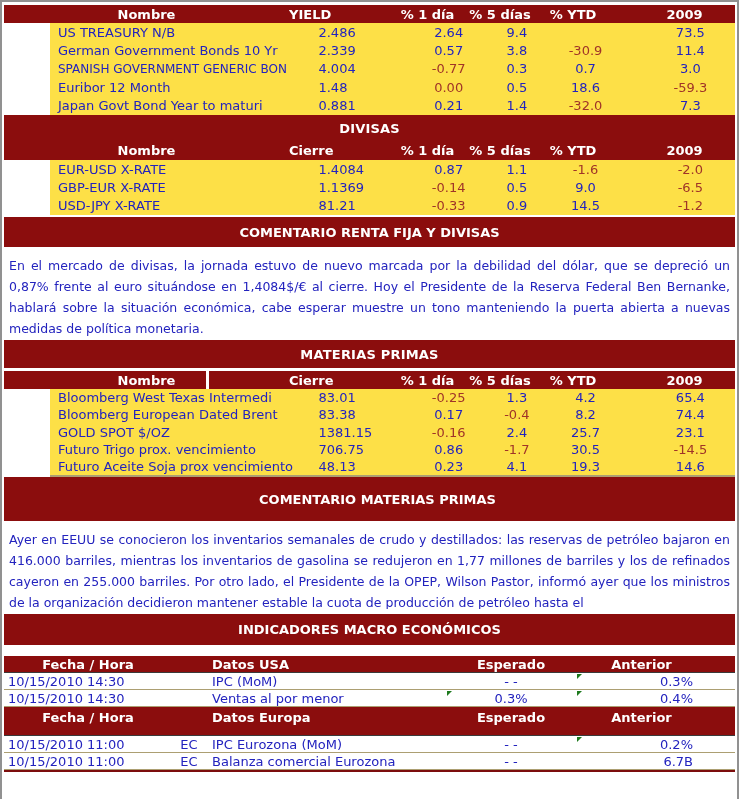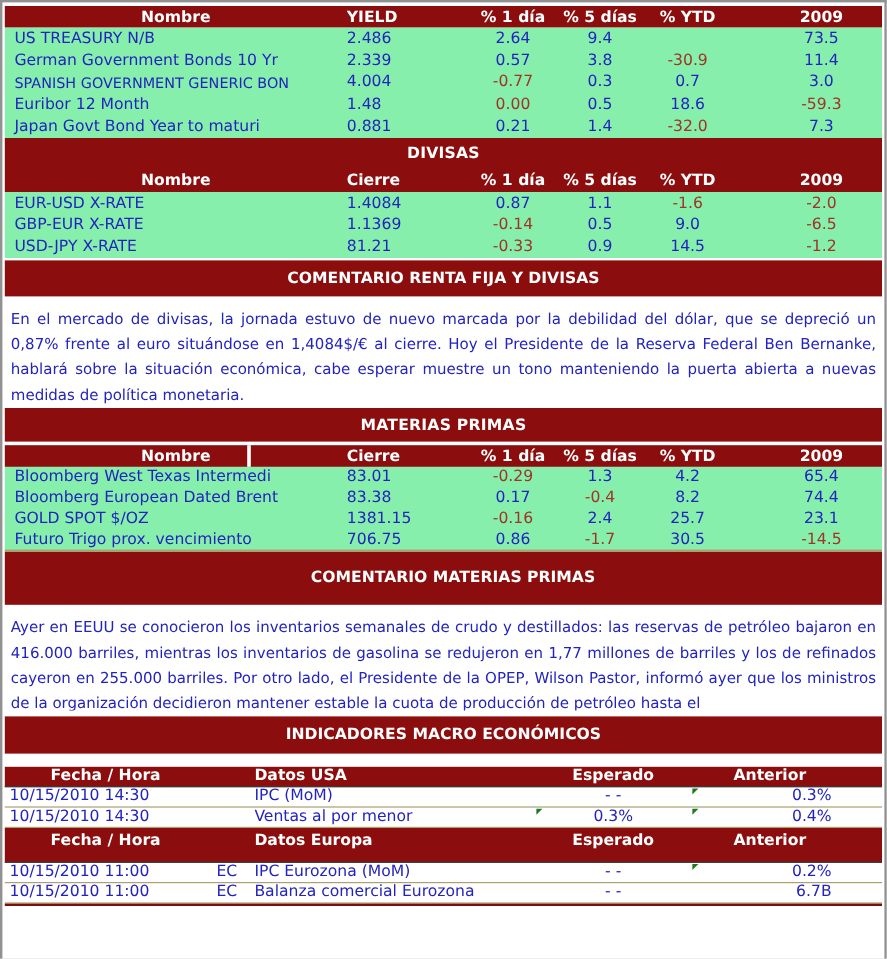--- a/index.html
+++ b/index.html
@@ -22,21 +22,21 @@
   .c.name { width:285px; padding-left:8px; text-align:left; }
   .c.namehc{ width:285px; text-align:center; }
   .c.close{ width:100px; text-align:left; }
   .c.d1  { width:77px;  text-align:center; }
   .c.d5  { width:68px;  text-align:center; }
   .c.ytd { width:78px;  text-align:center; }
   .c.sp  { width:25px; }
   .c.y09 { width:95px;  text-align:center; }
   .pos{ color:#2323BE; } .neg{ color:#A03428; }
   .small-caps{ font-size:12px; }
-  .rows{ background:#86efac; }
+  .rows{ background:#fde047;margin-left:46px; }
   .mp-head{ position:relative; margin-top:3px; }
   .vsep{ position:absolute; left:202px; top:0; width:3px; height:100%; background:#ffffff; }
   
   .comment{ color:#2323BE; font-size:12.5px; line-height:21px; text-align:justify;
     padding:8px 5px 0 5px; overflow:hidden; }
   .cm1{ height:90px; } .cm2{ height:88px; }
   
   .xrow{ display:flex; height:17px; align-items:center; font-size:13px; color:#2323BE;
     border-bottom:1px solid #AC9F72; }
   .xrow.head{ background:#8B0D0D; color:#fff; font-weight:bold; border-bottom:1px solid #3a3a3a; }
@@ -173,21 +173,21 @@
     <div class="c d5">% 5 días</div>
     <div class="c ytd">% YTD</div>
     <div class="c sp"></div>
     <div class="c y09">2009</div>
     <div class="vsep"></div>
   </div>
   <div class="rows" style="border-bottom:2px solid #AC9F72;">
     <div class="mrow" style="height:17.2px;">
       <div class="c name">Bloomberg West Texas Intermedi</div>
       <div class="c close pos">83.01</div>
-      <div class="c d1 neg">-0.29</div>
+      <div class="c d1 neg">-0.25</div>
       <div class="c d5 pos">1.3</div>
       <div class="c ytd pos">4.2</div>
       <div class="c sp"></div>
       <div class="c y09 pos">65.4</div>
     </div>
     <div class="mrow" style="height:17.2px;">
       <div class="c name">Bloomberg European Dated Brent</div>
       <div class="c close pos">83.38</div>
       <div class="c d1 pos">0.17</div>
       <div class="c d5 neg">-0.4</div>
@@ -206,20 +206,29 @@
     </div>
     <div class="mrow" style="height:17.2px;">
       <div class="c name">Futuro Trigo prox. vencimiento</div>
       <div class="c close pos">706.75</div>
       <div class="c d1 pos">0.86</div>
       <div class="c d5 neg">-1.7</div>
       <div class="c ytd pos">30.5</div>
       <div class="c sp"></div>
       <div class="c y09 neg">-14.5</div>
     </div>
+    <div class="mrow" style="height:17.2px;">
+      <div class="c name">Futuro Aceite Soja prox vencimiento</div>
+      <div class="c close pos">48.13</div>
+      <div class="c d1 pos">0.23</div>
+      <div class="c d5 pos">4.1</div>
+      <div class="c ytd pos">19.3</div>
+      <div class="c sp"></div>
+      <div class="c y09 pos">14.6</div>
+    </div>
   </div>
 
   <div class="band2 tall" style="margin-top:0;">COMENTARIO MATERIAS PRIMAS</div>
   <div class="comment cm2">Ayer en EEUU se conocieron los inventarios semanales de crudo y destillados: las reservas de petróleo bajaron en 416.000 barriles, mientras los inventarios de gasolina se redujeron en 1,77 millones de barriles y los de refinados cayeron en 255.000 barriles. Por otro lado, el Presidente de la OPEP, Wilson Pastor, informó ayer que los ministros de la organización decidieron mantener estable la cuota de producción de petróleo hasta el</div>
 
   <div class="band2" style="height:31px; margin-top:5px;">INDICADORES MACRO ECONÓMICOS</div>
   <div class="gap11"></div>
 
   <div class="xrow head">
     <div class="xc f">Fecha / Hora</div>

